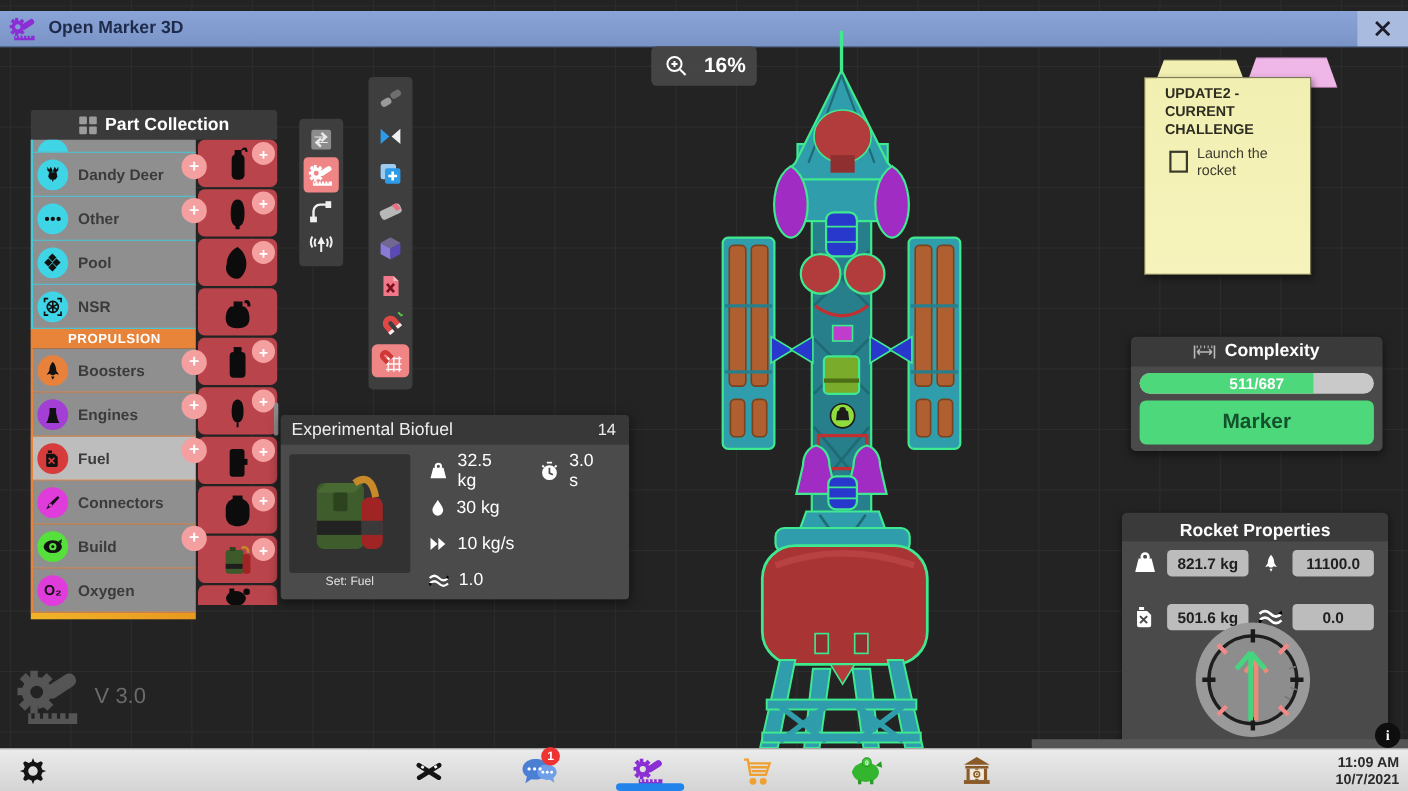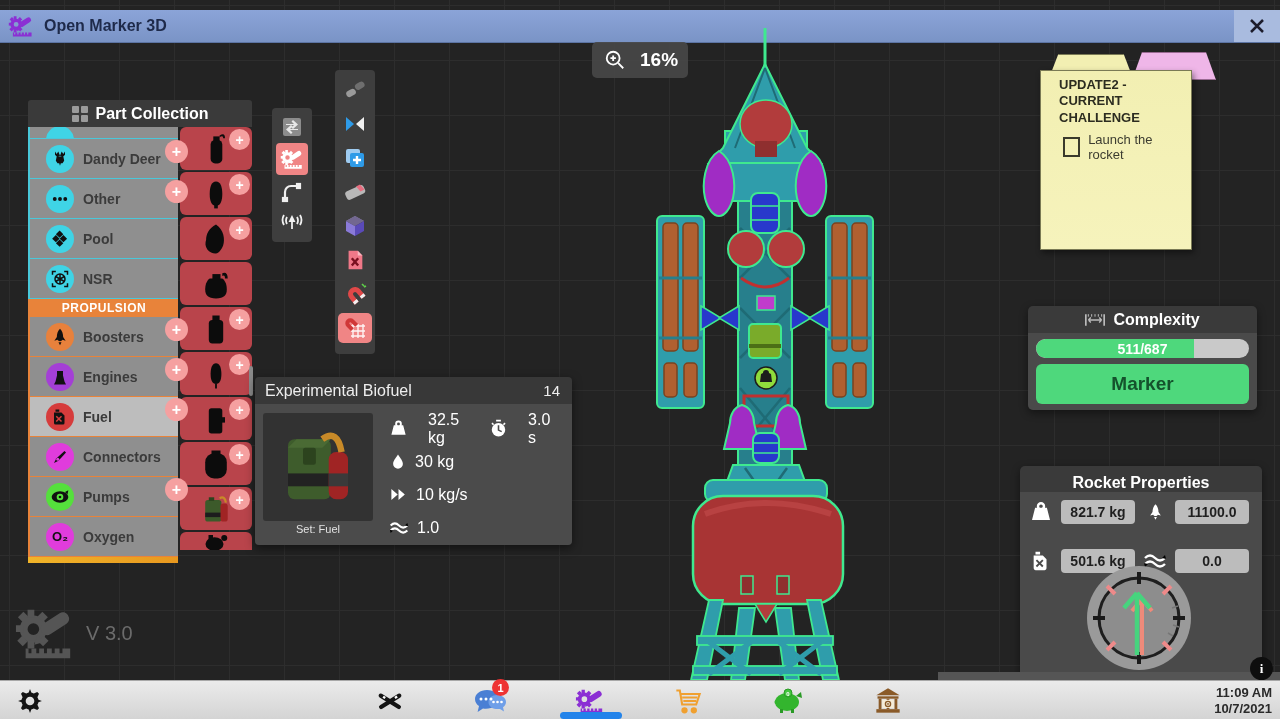--- a/index.html
+++ b/index.html
@@ -16,21 +16,21 @@
   
   .pc-header{left:28px;top:100px;width:224px;height:27px;background:#3a3a3a;display:flex;align-items:center;justify-content:center;gap:8px;border-radius:3px 3px 0 0;}
   .pc-header .ttl{color:#fff;font-weight:bold;font-size:16px;}
   .grid-ico{width:16px;height:16px;display:grid;grid-template-columns:7px 7px;grid-template-rows:7px 7px;gap:2px;}
   .grid-ico i{background:#9b9b9b;border-radius:1px;}
   .cat-list{left:28px;top:127px;width:150px;}
   .cat-item{position:relative;height:39px;background:#8f8f8f;display:flex;align-items:center;border-bottom:1px solid #49c8da;border-left:2px solid #49c8da;}
   .cat-item.prop{border-bottom:1px solid #e8833a;border-left:2px solid #e8833a;}
   .cat-item.partial{height:11px;overflow:hidden;}
   .cat-item.selected{background:#bdbdbd;}
-  .cat-circle{width:28px;height:28px;border-radius:50%;margin-left:16px;display:flex;align-items:center;justify-content:center;flex:0 0 auto;color:#111;}
+  .cat-circle{width:28px;height:28px;border-radius:50%;margin-left:4px;display:flex;align-items:center;justify-content:center;flex:0 0 auto;color:#111;}
   .cat-label{margin-left:9px;font-size:14px;font-weight:bold;color:#3b3b3b;}
   .add-badge{position:absolute;right:-10px;top:1px;width:23px;height:23px;border-radius:50%;background:#f5a0a0;color:#fff;font-weight:bold;font-size:16px;display:flex;align-items:center;justify-content:center;z-index:5;}
   .prop-head{height:18px;background:#e8833a;display:flex;align-items:center;justify-content:center;color:#fff;font-weight:bold;font-size:12px;letter-spacing:.5px;border-left:2px solid #e8833a;}
   .list-footer{height:6px;background:linear-gradient(90deg,#f0b429,#e8981f);}
   
   .tiles{left:180px;top:127px;width:72px;}
   .tile{position:relative;height:43px;margin-bottom:2px;background:#b9444b;border-radius:6px;display:flex;align-items:center;justify-content:center;}
   .tile svg{height:36px;}
   .tile .add-badge{right:2px;top:2px;width:21px;height:21px;font-size:14px;}
   .tile.partial{height:18px;overflow:hidden;border-radius:6px 6px 0 0;}
@@ -47,21 +47,21 @@
   .tip{left:255px;top:377px;width:317px;height:168px;border-radius:4px;overflow:hidden;box-shadow:0 3px 10px rgba(0,0,0,.5);}
   .tip-head{height:27px;background:#383838;display:flex;align-items:center;color:#eee;}
   .tip-head .nm{margin-left:10px;font-size:16px;flex:1;}
   .tip-head .cnt{margin-right:12px;font-size:15px;}
   .tip-body{height:141px;background:#4b4b4b;position:relative;}
   .tip-img{position:absolute;left:8px;top:9px;width:110px;height:108px;background:#323232;border-radius:3px;display:flex;align-items:center;justify-content:center;}
   .tip-set{position:absolute;left:8px;top:119px;width:110px;text-align:center;color:#e2e2e2;font-size:11px;}
   .tip-stats{position:absolute;left:134px;top:8px;right:6px;color:#fff;font-size:16px;}
   .tstat-row{display:flex;align-items:center;height:33px;gap:8px;}
   .tstat-row svg{flex:0 0 auto;}
-  .tstat-pair{display:flex;align-items:center;gap:20px;margin-right:14px;}
+  .tstat-pair{display:flex;align-items:center;gap:8px;margin-right:14px;}
   
   .zoom-pill{left:592px;top:42px;width:96px;height:36px;background:rgba(72,72,72,.92);border-radius:5px;display:flex;align-items:center;color:#fff;}
   .zoom-pill .pct{font-weight:bold;font-size:19px;margin-left:14px;}
   
   .note-tab{height:26px;clip-path:polygon(12% 0,88% 0,100% 100%,0 100%);}
   .note-body{left:1040px;top:70px;width:152px;height:180px;background:linear-gradient(#f2efb2,#f6f3bc);border:1px solid #7a7a55;box-shadow:2px 3px 6px rgba(0,0,0,.45);padding:6px 18px;box-sizing:border-box;}
   .note-title{font-size:13px;font-weight:bold;color:#2c2c20;line-height:1.25;}
   .note-task{display:flex;align-items:center;gap:8px;margin-top:6px;margin-left:4px;}
   .note-check{width:16px;height:16px;border:2px solid #3a3a2c;background:transparent;}
   .note-task span{font-size:13px;color:#3c3c30;}
@@ -365,21 +365,21 @@
     </div>
     <div class="cat-item prop">
       <div class="cat-circle" style="background:#55e03c">
         <svg width="20" height="20" viewBox="0 0 24 24" fill="#111">
             <ellipse cx="12" cy="12" rx="10" ry="7"></ellipse>
             <circle cx="12" cy="12" r="4" fill="#55e03c"></circle>
             <circle cx="12" cy="12" r="1.6" fill="#111"></circle>
             <path d="M18 6l4-2-1 5z"></path>
           </svg>
       </div>
-      <span class="cat-label">Pumps</span>
+      <span class="cat-label">Build</span>
       <div class="add-badge">+</div>
     </div>
     <div class="cat-item prop">
       <div class="cat-circle" style="background:#e03cdc;color:#111;font-weight:bold;font-size:13px">O₂</div>
       <span class="cat-label">Oxygen</span>
     </div>
     <div class="list-footer"></div>
   </div>
 
   <div class="abs tiles">

